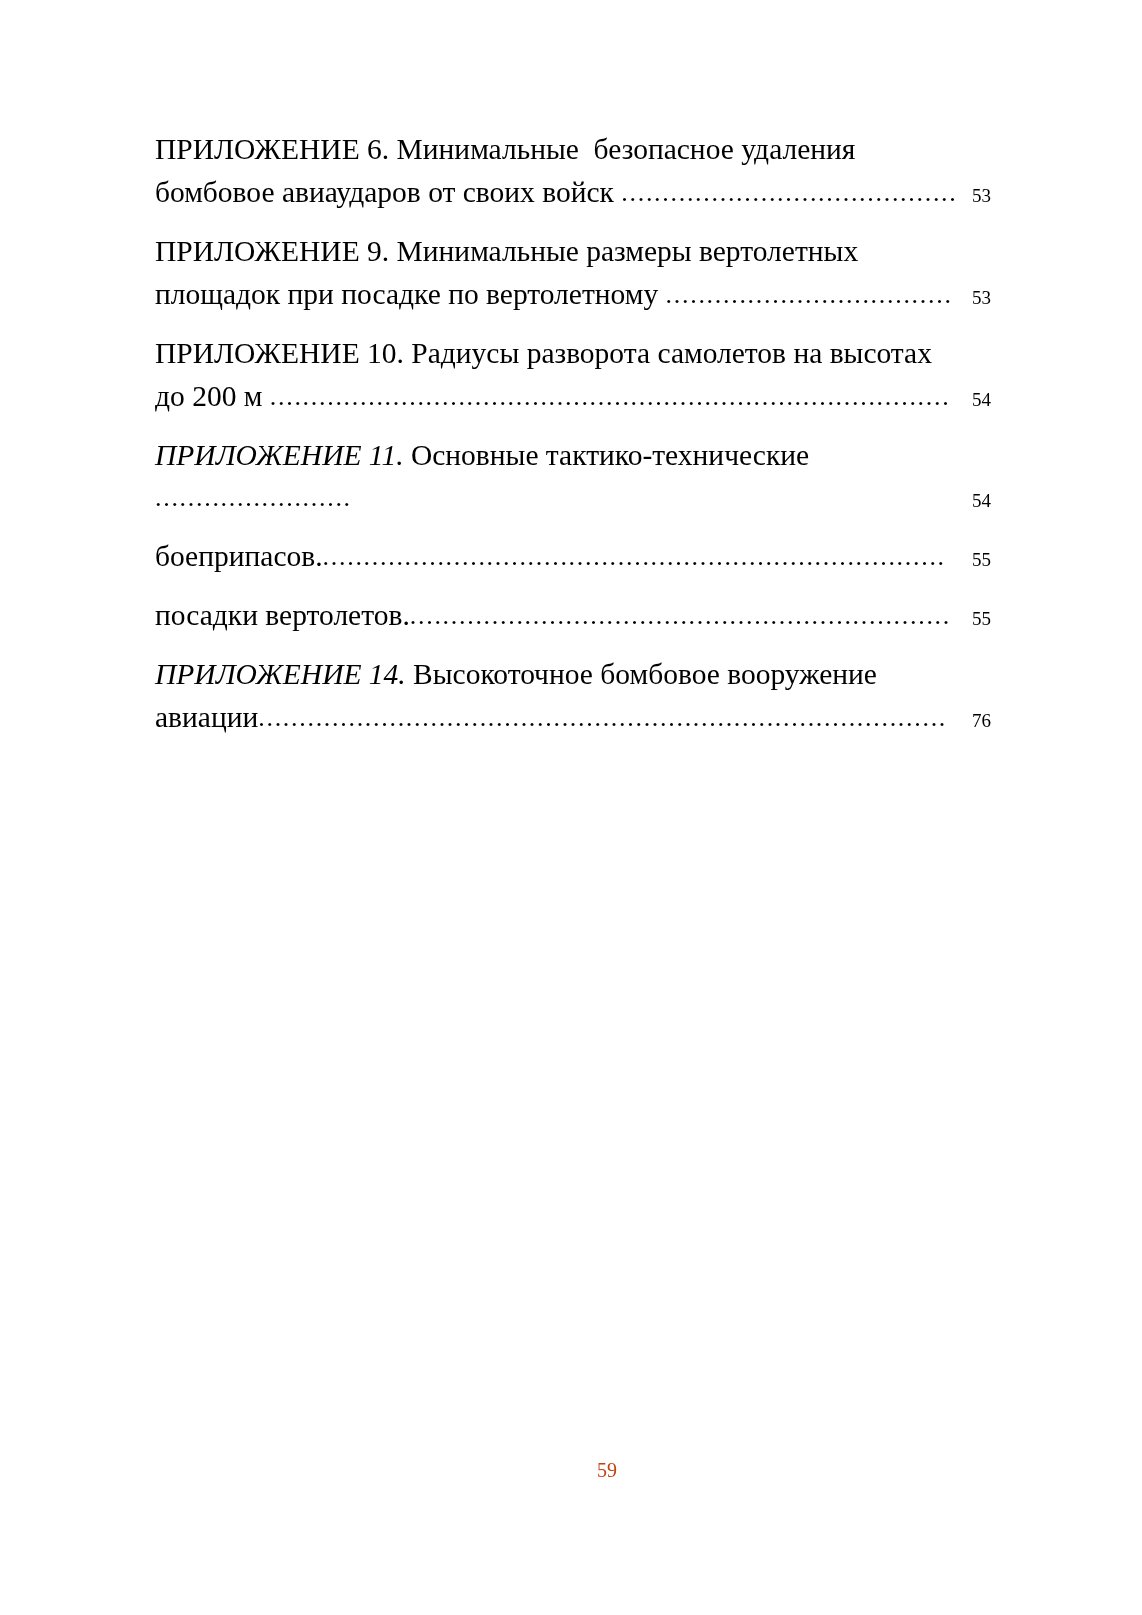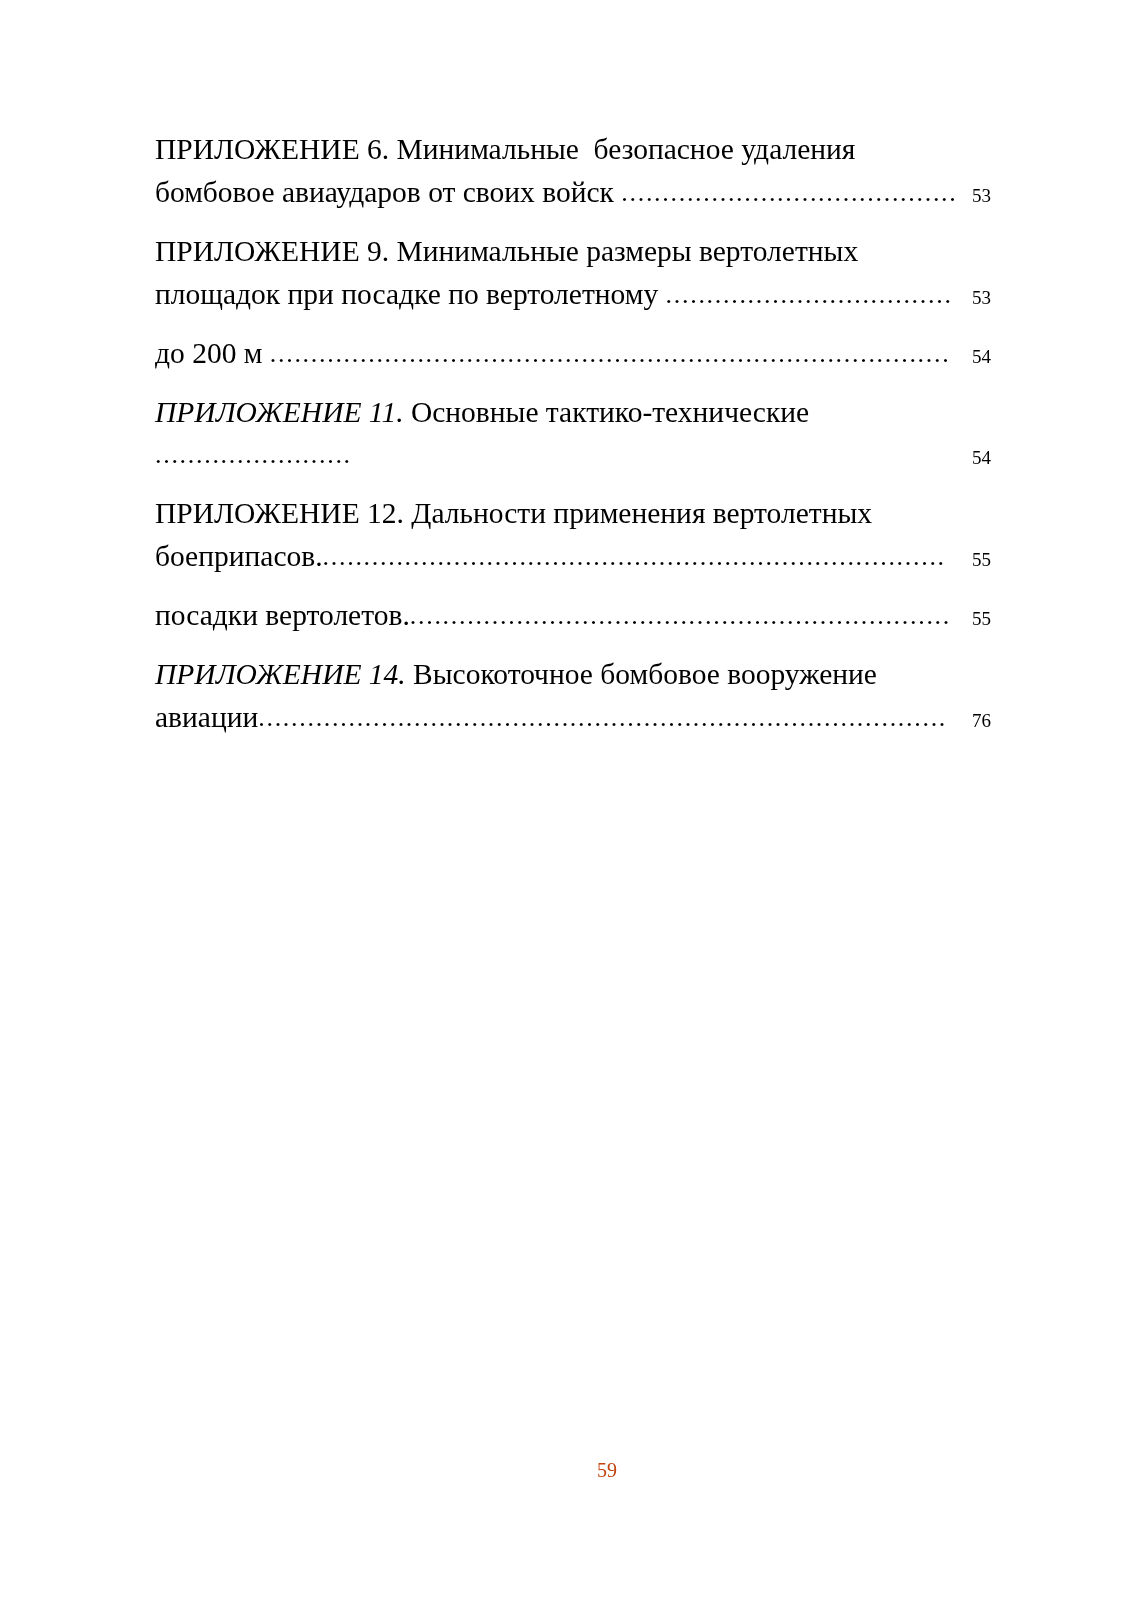--- a/index.html
+++ b/index.html
@@ -123,37 +123,37 @@
     <div class="toc-entry">
       <span class="head-line"><span class="entry-prefix">ПРИЛОЖЕНИЕ 9.</span><span class="entry-title"> Минимальные размеры вертолетных</span></span>
       <span class="last-line">
         <span class="tail-text">площадок при посадке по вертолетному </span>
         <span class="leader-fill">...................................</span>
         <span class="page-num">53</span>
       </span>
     </div>
 
     <div class="toc-entry">
+      <span class="head-line"><span class="entry-prefix">ПРИЛОЖЕНИЕ 10.</span><span class="entry-title"> Радиусы разворота самолетов на высотах</span></span>
       <span class="last-line">
         <span class="tail-text">до 200 м </span>
         <span class="leader-fill">...................................................................................</span>
         <span class="page-num">54</span>
       </span>
     </div>
 
     <div class="toc-entry">
       <span class="head-line"><span class="entry-prefix italic">ПРИЛОЖЕНИЕ 11.</span><span class="entry-title"> Основные тактико-технические</span></span>
       <span class="last-line">
         <span class="leader-fill">........................</span>
         <span class="page-num">54</span>
       </span>
     </div>
 
     <div class="toc-entry">
-      <span class="head-line"><span class="entry-prefix">ПРИЛОЖЕНИЕ 12.</span><span class="entry-title"> Дальности применения вертолетных</span></span>
       <span class="last-line">
         <span class="tail-text">боеприпасов.</span>
         <span class="leader-fill">............................................................................</span>
         <span class="page-num">55</span>
       </span>
     </div>
 
     <div class="toc-entry">
       <span class="last-line">
         <span class="tail-text">посадки вертолетов.</span>

